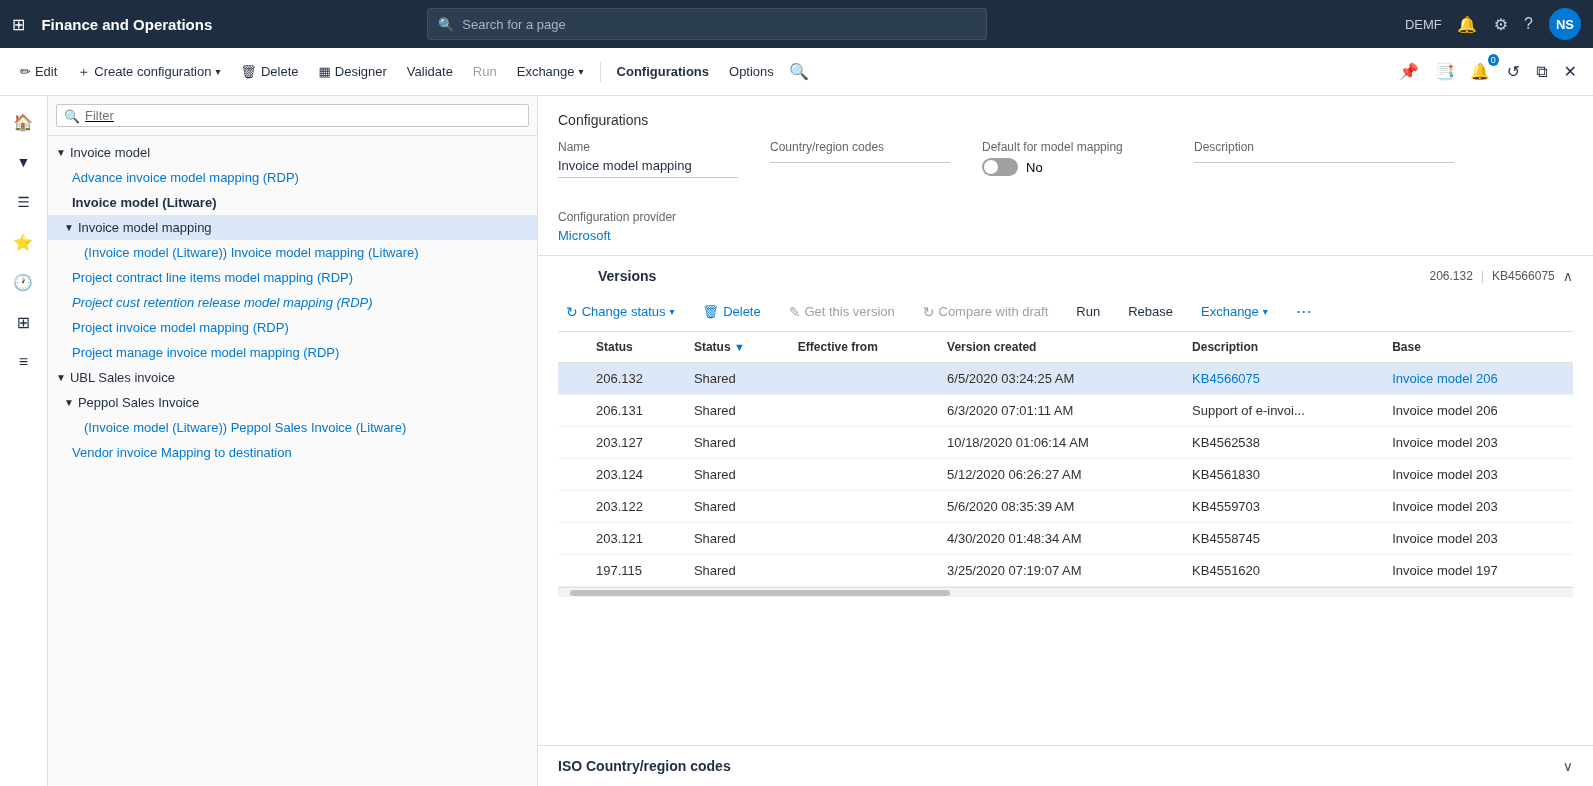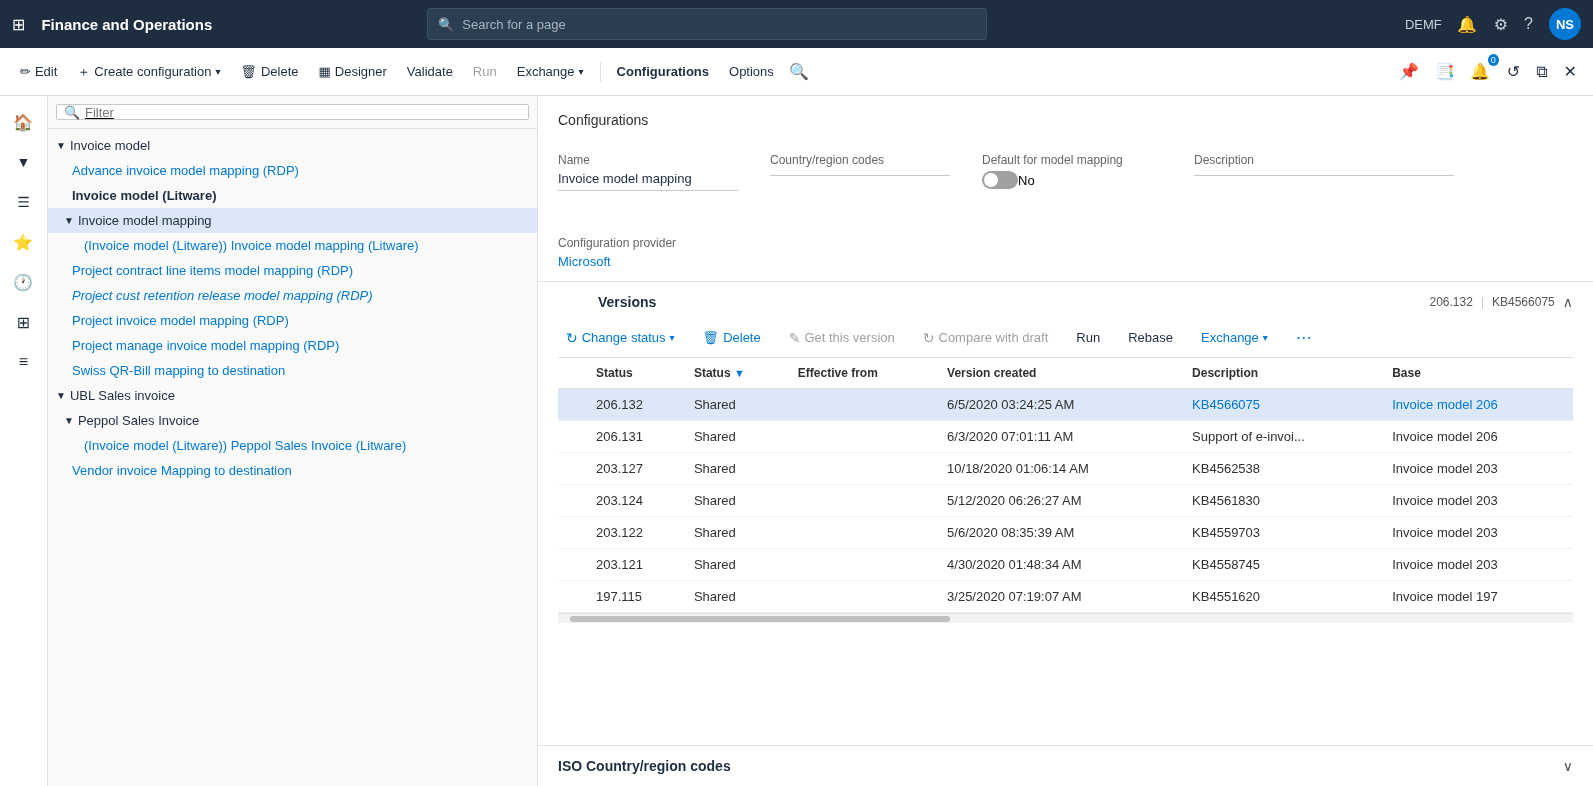--- a/index.html
+++ b/index.html
@@ -125,21 +125,21 @@
       display: flex;
       flex-direction: column;
       overflow: hidden;
     }
     .tree-filter {
       padding: 8px;
       border-bottom: 1px solid #e0e0e0;
     }
     .tree-filter input {
       width: 100%;
-      height: 16px;
+      height: 23px;
       border: 1px solid #c8c8c8;
       border-radius: 2px;
       padding: 0 8px 0 28px;
       font-size: 13px;
       outline: none;
       text-decoration: underline;
     }
     .tree-filter-wrap {
       position: relative;
     }
@@ -192,39 +192,38 @@
     }
     .config-field {
       display: flex;
       flex-direction: column;
       gap: 4px;
       min-width: 180px;
     }
     .config-field label {
       font-size: 12px;
       color: #666;
-      margin-top: 13px;
     }
     .config-field .field-value {
       font-size: 13px;
       color: #1e2d40;
       border-bottom: 1px solid #c8c8c8;
       padding-bottom: 4px;
       min-width: 180px;
     }
     .config-field .field-link {
       color: #0078d4;
       cursor: pointer;
       text-decoration: none;
       font-size: 13px;
     }
     .toggle-field {
       display: flex;
       align-items: center;
-      gap: 0;
+      gap: 8px;
     }
     .toggle-switch {
       width: 36px;
       height: 18px;
       background: #a0a0a0;
       border-radius: 9px;
       position: relative;
       cursor: pointer;
     }
     .toggle-switch::after {
@@ -477,23 +476,20 @@
       </div>
 
       <div class="tree-item" style="padding-left:24px;">
         <a style="color:#0078d4;">Project invoice model mapping (RDP)</a>
       </div>
 
       <div class="tree-item" style="padding-left:24px;">
         <a style="color:#0078d4;">Project manage invoice model mapping (RDP)</a>
       </div>
 
-      <div class="tree-item" style="padding-left:24px;">
-        <a style="color:#0078d4;">Swiss QR-Bill mapping to destination</a>
-      </div>
 
       <div class="tree-item">
         <span style="font-size:10px;">▼</span>
         <span>UBL Sales invoice</span>
       </div>
 
       <div class="tree-item" style="padding-left:16px;">
         <span style="font-size:10px;">▼</span>
         <span>Peppol Sales Invoice</span>
       </div>

